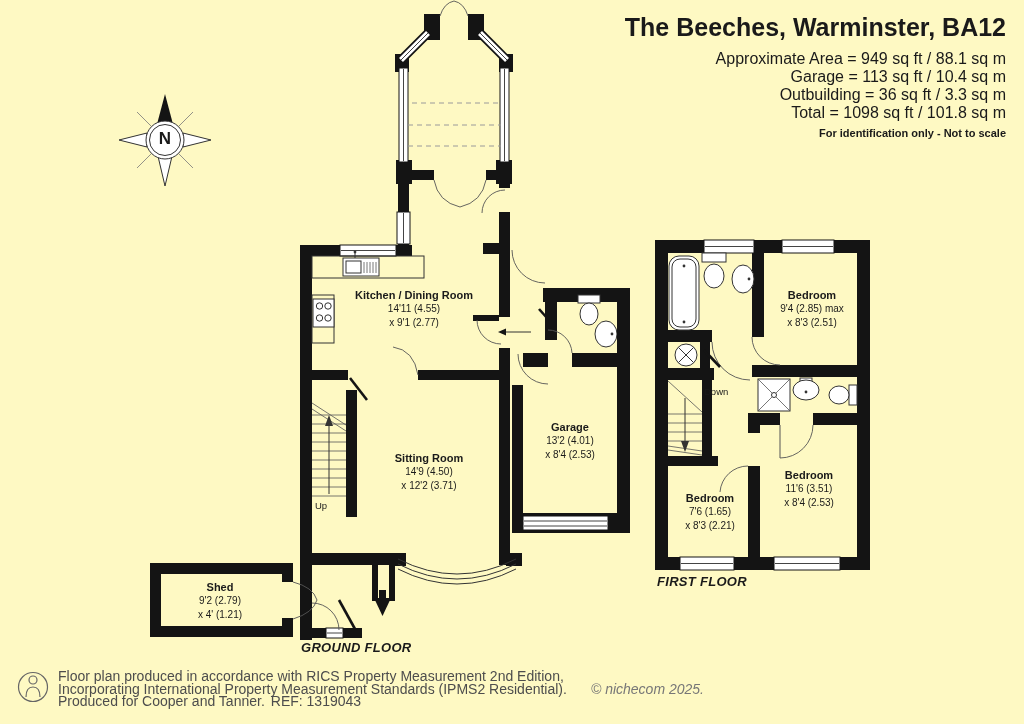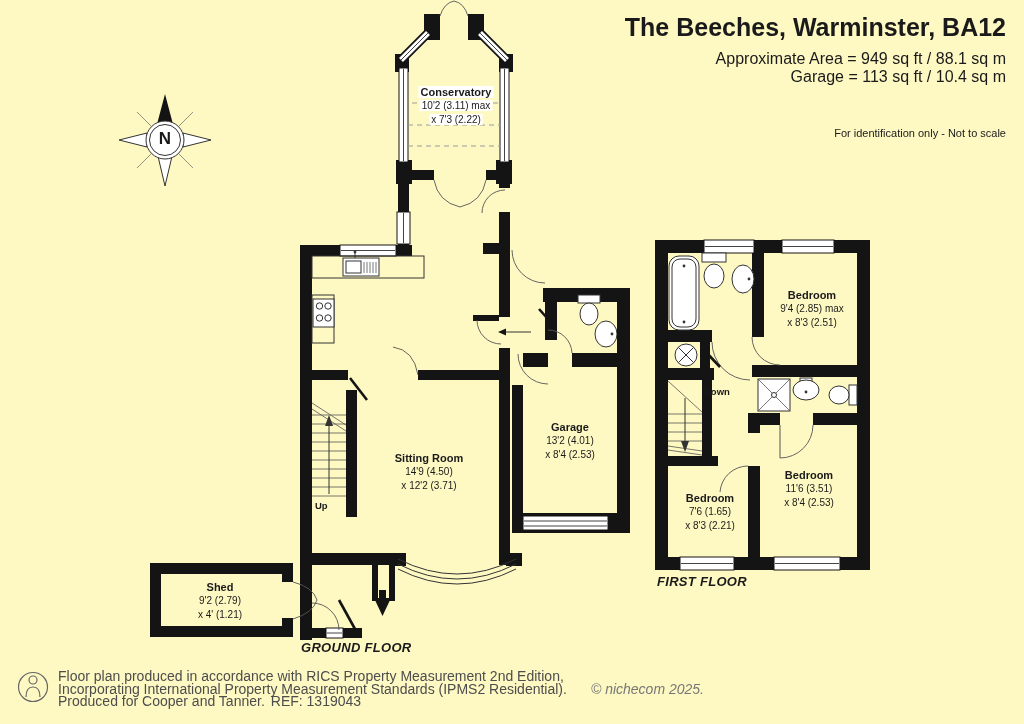--- a/index.html
+++ b/index.html
@@ -11,27 +11,27 @@
   .ln{fill:none;stroke:#333;stroke-width:1;}
   .fx{fill:#fff;stroke:#333;stroke-width:1;}
   .dr{fill:none;stroke:#555;stroke-width:0.9;}
   .leaf{stroke:#141414;stroke-width:2.6;}
   .tread{stroke:#555;stroke-width:0.8;}
   .dash{stroke:#9a9a9a;stroke-width:1;stroke-dasharray:5 4;}
   .win{fill:#fff;stroke:#141414;stroke-width:1;}
   .winln{stroke:#141414;stroke-width:0.8;}
   .hdr-title{right:18px;top:13px;font-size:25px;font-weight:bold;white-space:nowrap;}
   .hdr-line{right:18px;font-size:16px;white-space:nowrap;}
-  .hdr-note{right:18px;top:127px;font-size:11px;white-space:nowrap;}
+  .hdr-note{right:18px;top:127px;font-size:11px;white-space:nowrap;font-weight:bold;}
   .room-label{position:absolute;transform:translateX(-50%);text-align:center;white-space:nowrap;}
   .rl-line{display:block;height:14px;line-height:14px;font-size:10px;}
   .rl-line .bg{background:#fff;padding:0 2px;}
   .rl-name{font-weight:bold;font-size:11px;}
   .floor-label{position:absolute;font-weight:bold;font-size:13px;letter-spacing:.3px;font-style:italic;}
-  .stair-label{position:absolute;font-weight:bold;font-size:9.5px;text-align:right;}
+  .stair-label{position:absolute;font-weight:normal;font-size:9.5px;text-align:right;}
   .compass-n{position:absolute;left:165px;top:140px;transform:translate(-50%,-54%);
              font-weight:bold;font-size:17px;}
   .footer{position:absolute;left:58px;top:670px;font-size:14px;line-height:12.5px;color:#4d4d4d;}
   .footer .copy{margin-left:24px;color:#777;font-style:italic;}
   .footer .ref{margin-left:6px;}
 </style>
 </head>
 <body>
 
 <div class="stage">
@@ -309,30 +309,32 @@
   <g>
     <circle cx="33" cy="687" r="14.5" fill="none" stroke="#666" stroke-width="1.2"></circle>
     <circle cx="33" cy="680" r="4" fill="none" stroke="#666" stroke-width="1.2"></circle>
     <path d="M26,697 q0,-10 7,-10 q7,0 7,10" fill="none" stroke="#666" stroke-width="1.2"></path>
   </g>
 </svg>
 
   <div class="abs hdr-title">The Beeches, Warminster, BA12</div>
   <div class="abs hdr-line" style="top:50px">Approximate Area = 949 sq ft / 88.1 sq m</div>
   <div class="abs hdr-line" style="top:68px">Garage = 113 sq ft / 10.4 sq m</div>
+  <div class="abs hdr-line" style="top:86px">Outbuilding = 36 sq ft / 3.3 sq m</div>
+  <div class="abs hdr-line" style="top:104px">Total = 1098 sq ft / 101.8 sq m</div>
   <div class="abs hdr-note">For identification only - Not to scale</div>
 
   <div class="compass-n">N</div>
 
-  <div class="room-label" style="left:456px;top:85px">
-    <span class="rl-line rl-name"><span class="bg">Conservatory</span></span>
-    <span class="rl-line"><span class="bg">10'2 (3.11) max</span></span>
-    <span class="rl-line"><span class="bg">x 7'3 (2.22)</span></span>
-  </div>
-
+
+  <div class="room-label" style="left:414px;top:288px">
+    <span class="rl-line rl-name"><span>Kitchen / Dining Room</span></span>
+    <span class="rl-line"><span>14'11 (4.55)</span></span>
+    <span class="rl-line"><span>x 9'1 (2.77)</span></span>
+  </div>
 
   <div class="room-label" style="left:429px;top:451px">
     <span class="rl-line rl-name"><span>Sitting Room</span></span>
     <span class="rl-line"><span>14'9 (4.50)</span></span>
     <span class="rl-line"><span>x 12'2 (3.71)</span></span>
   </div>
 
   <div class="room-label" style="left:570px;top:420px">
     <span class="rl-line rl-name"><span>Garage</span></span>
     <span class="rl-line"><span>13'2 (4.01)</span></span>

